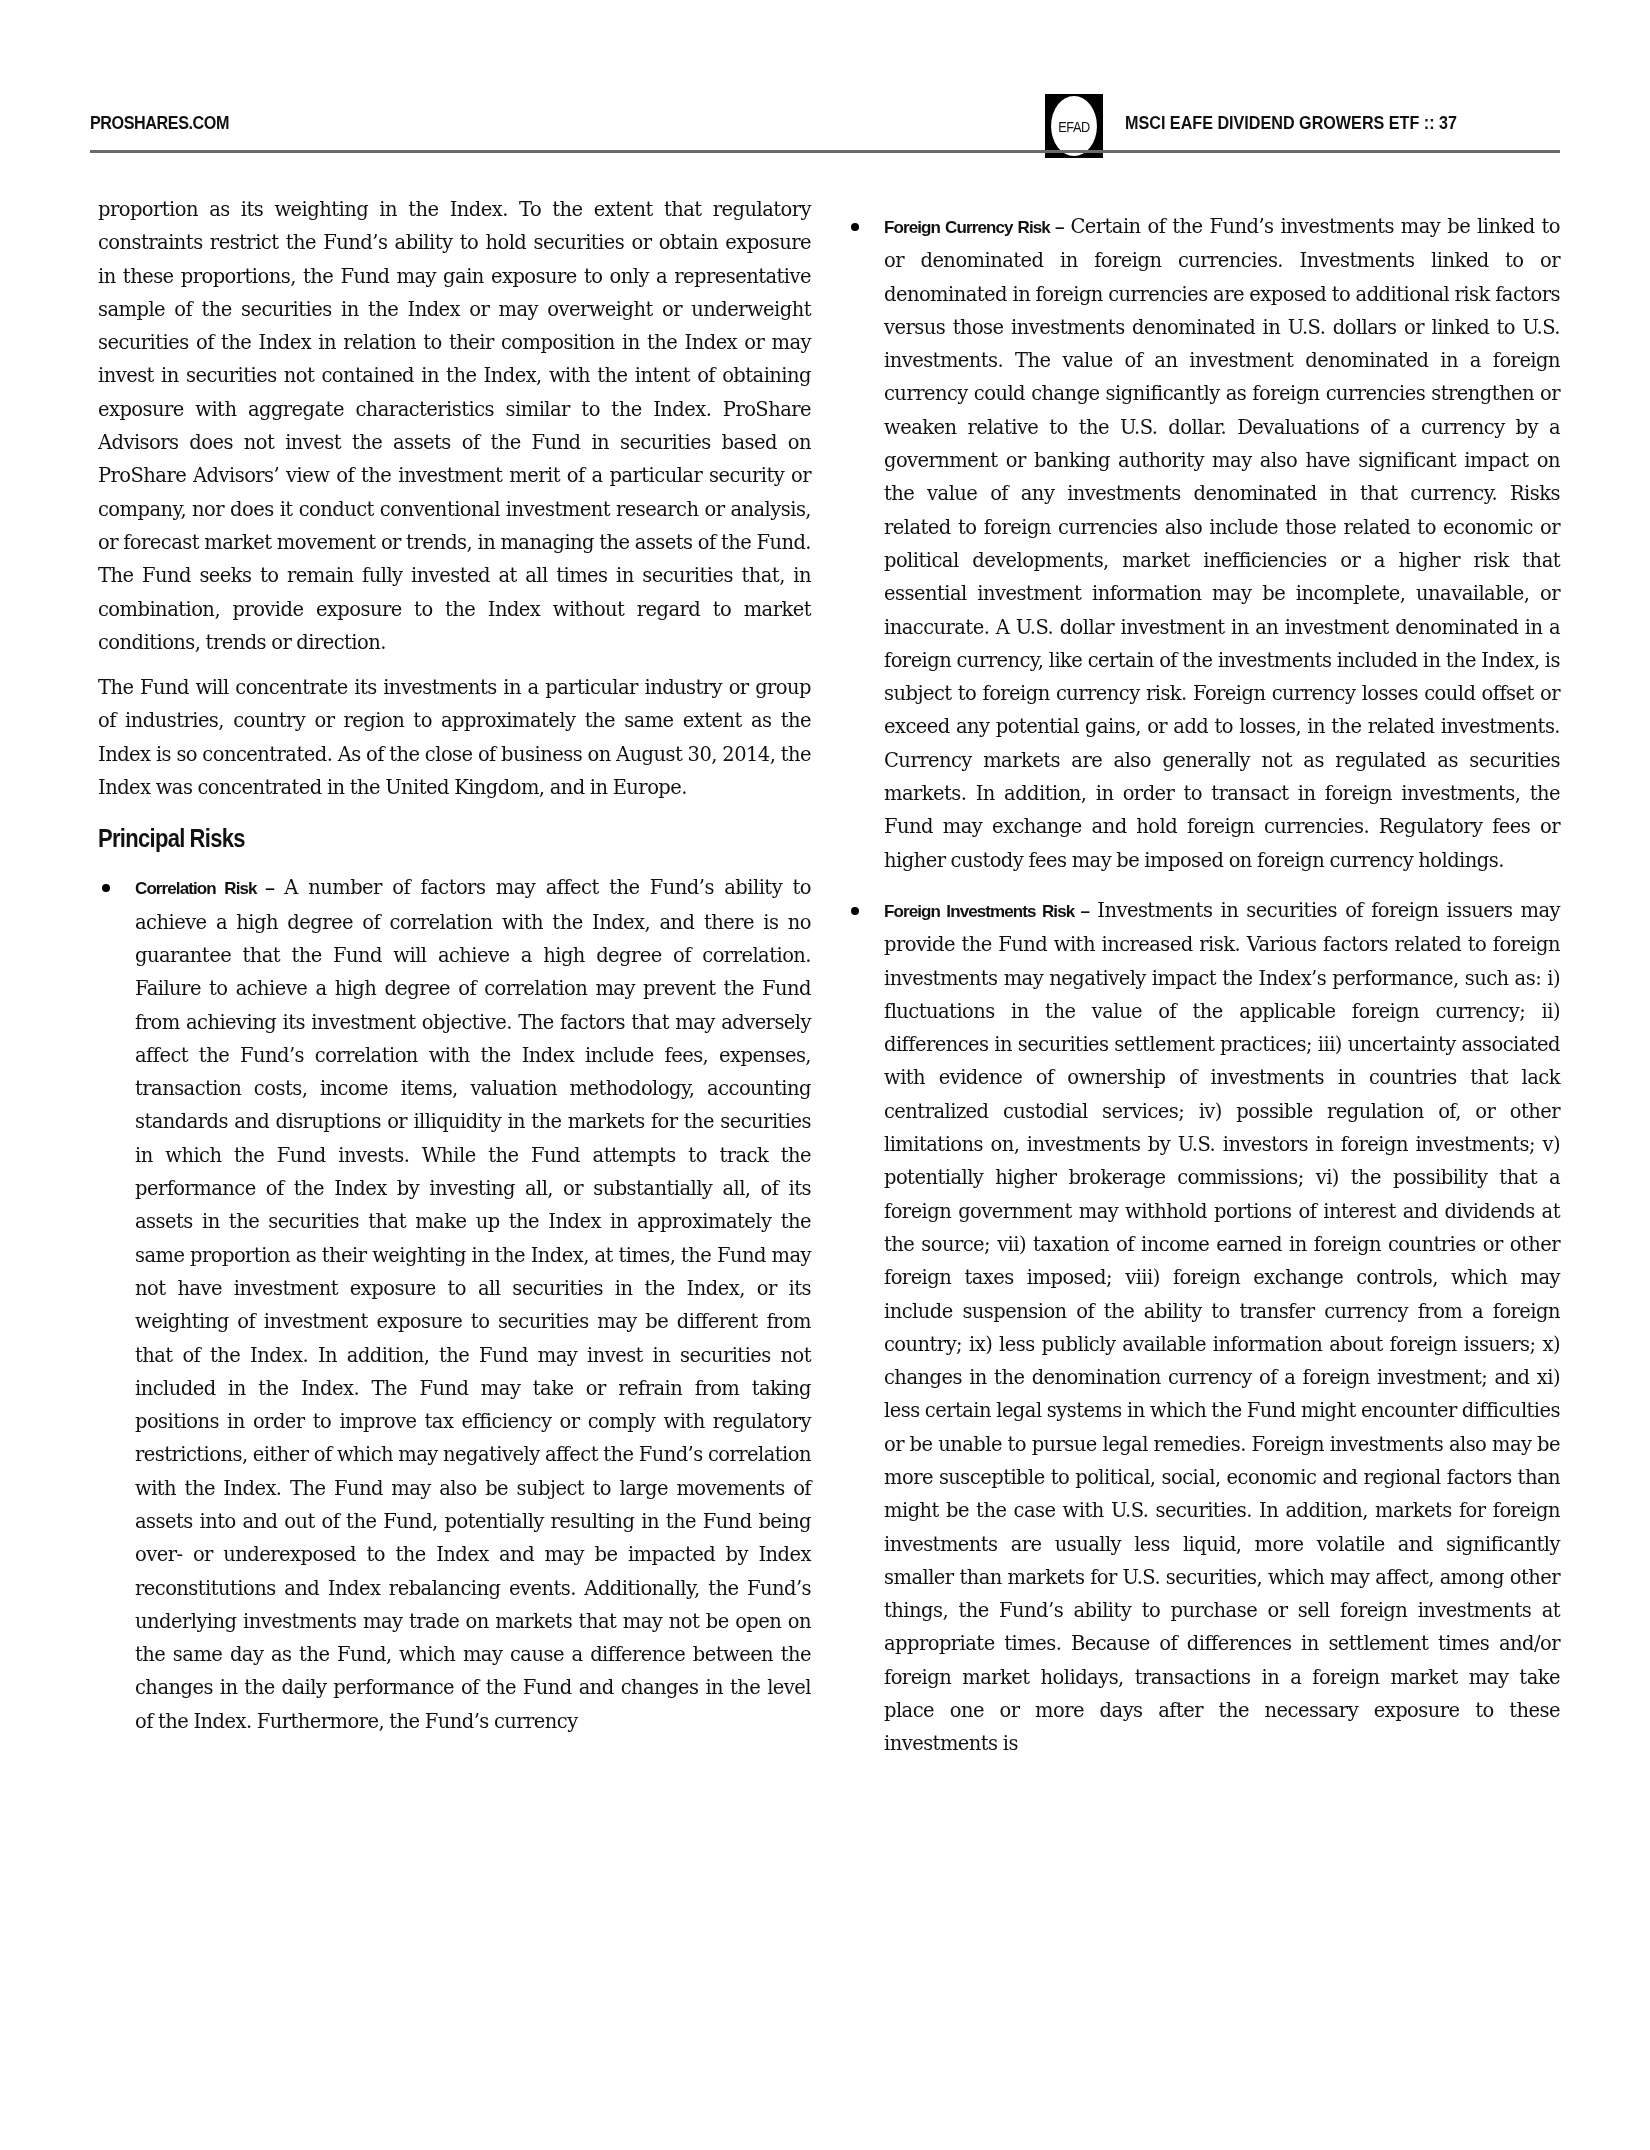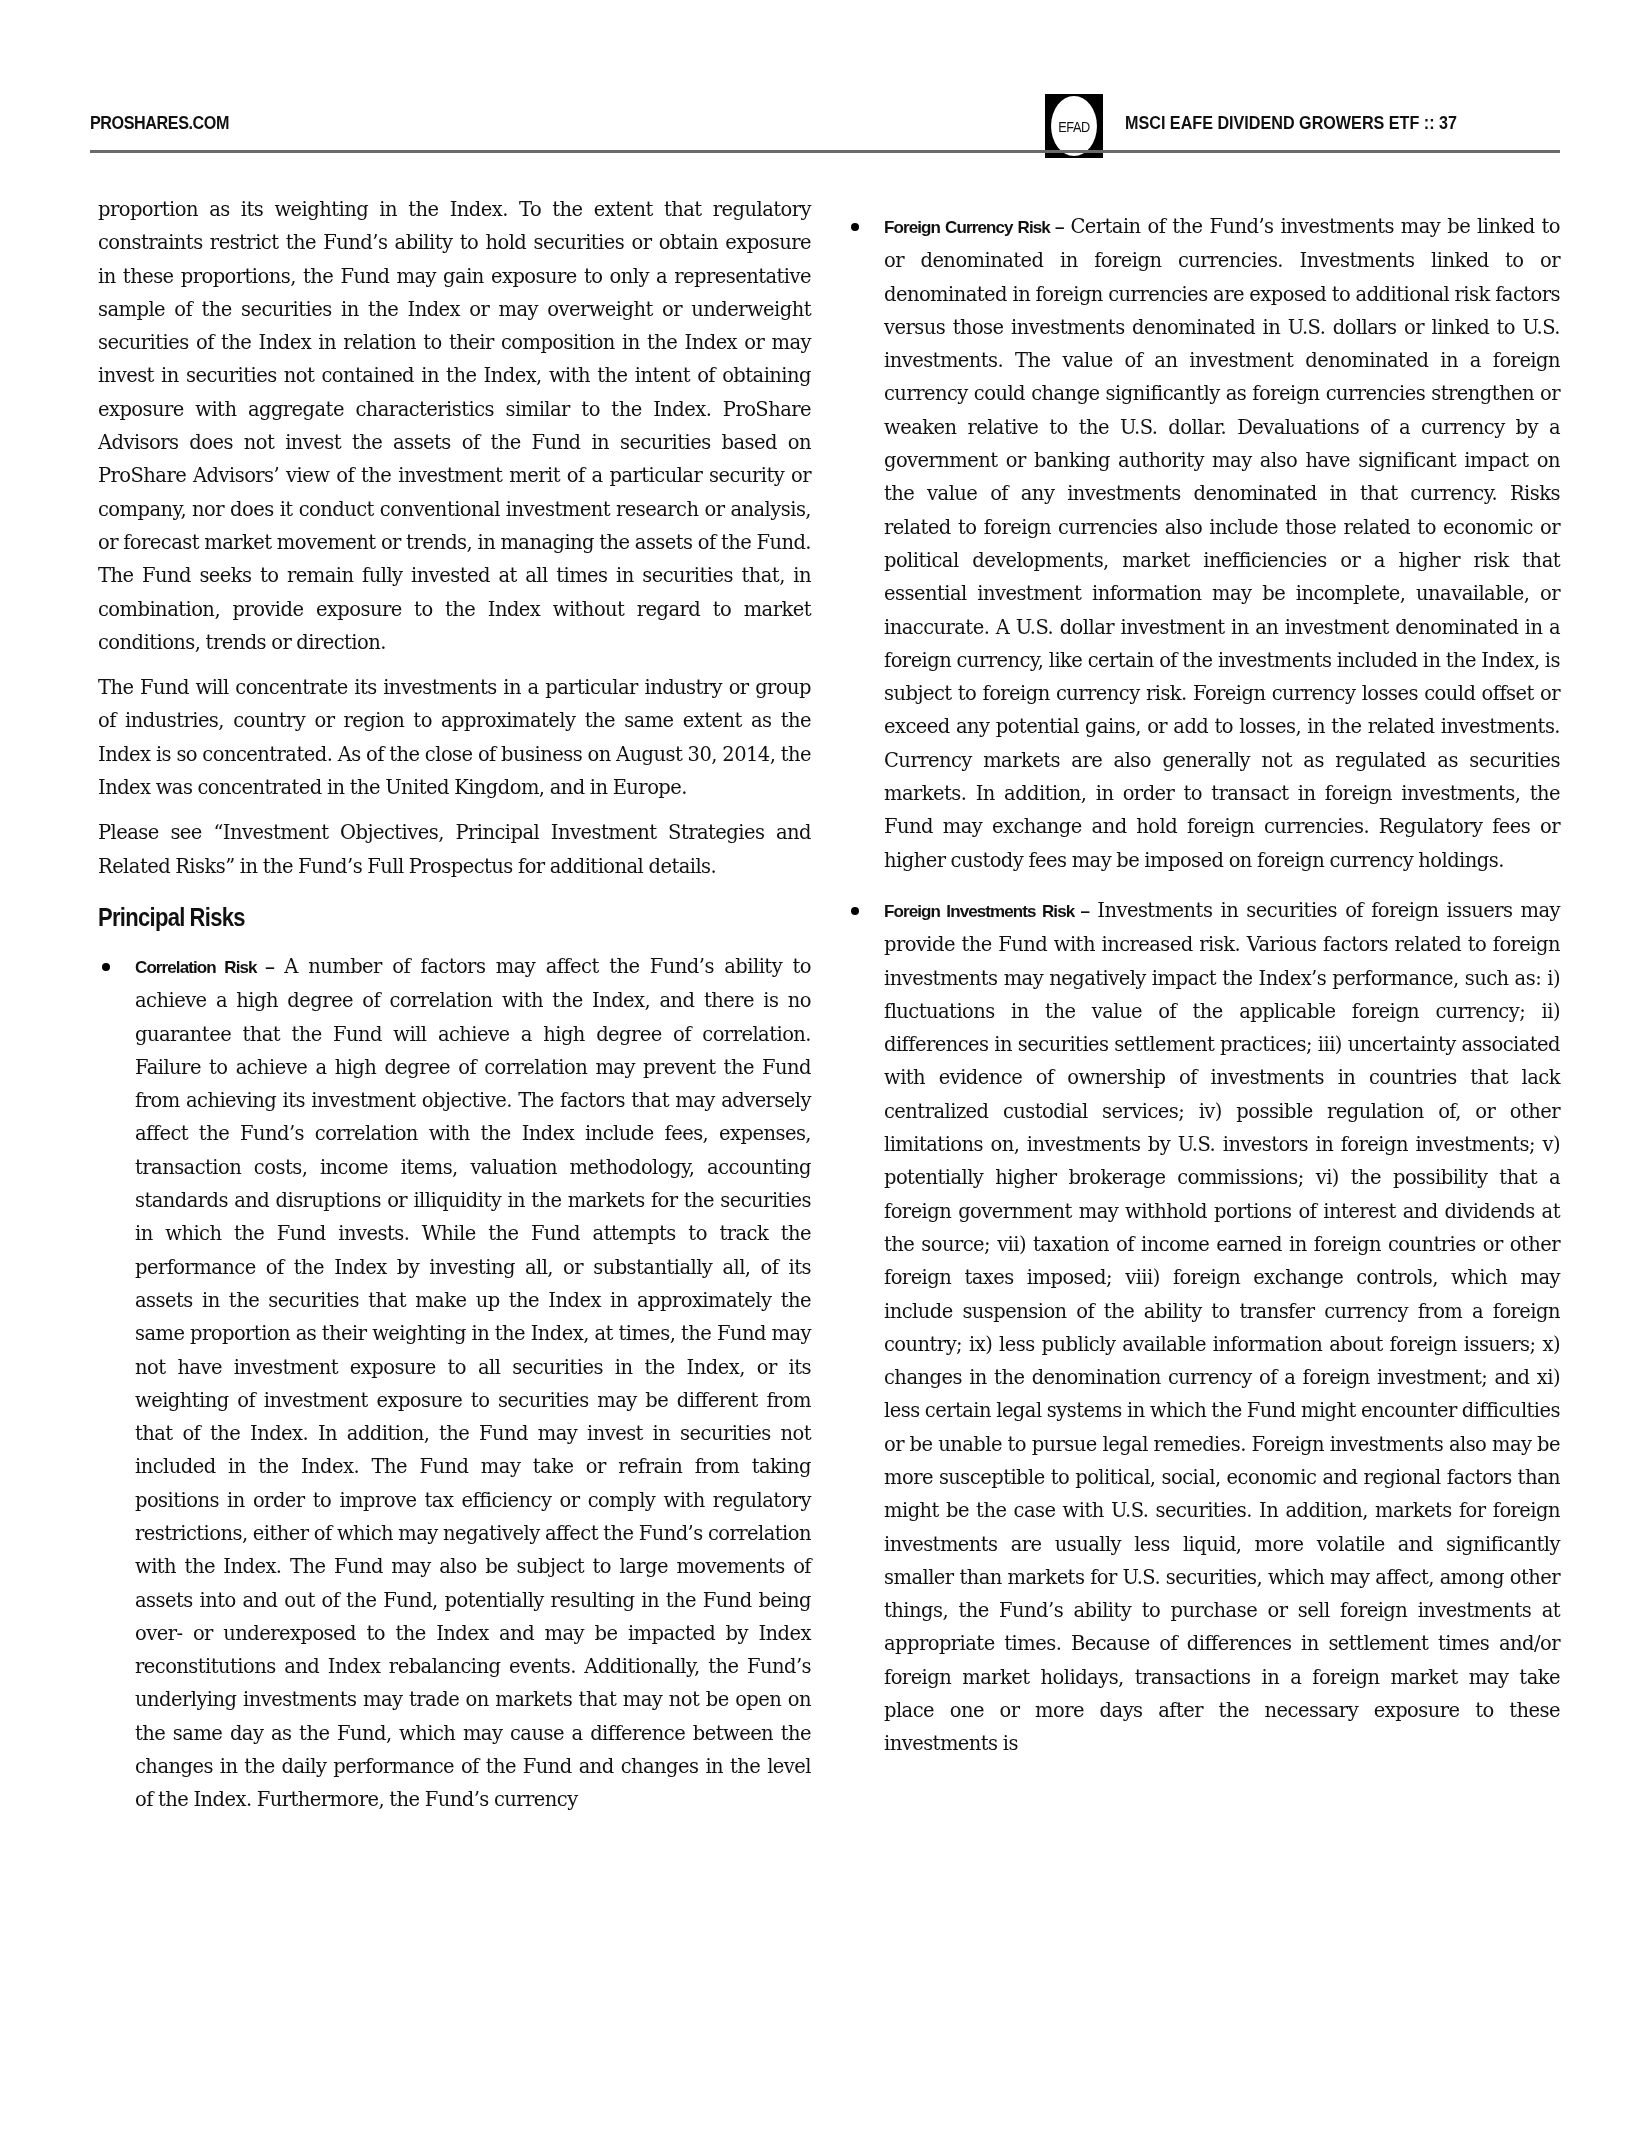--- a/index.html
+++ b/index.html
@@ -29,21 +29,20 @@
   <div class="logo">
     <div class="logo-circle">EFAD</div>
   </div>
   <div class="title">MSCI EAFE DIVIDEND GROWERS ETF :: 37</div>
 </div>
 <div class="rule"></div>
 
 <div class="col left">
   <p>proportion as its weighting in the Index. To the extent that regulatory constraints restrict the Fund’s ability to hold securities or obtain exposure in these proportions, the Fund may gain exposure to only a representative sample of the securities in the Index or may overweight or underweight securities of the Index in relation to their composition in the Index or may invest in securities not contained in the Index, with the intent of obtaining exposure with aggregate characteristics similar to the Index. ProShare Advisors does not invest the assets of the Fund in securities based on ProShare Advisors’ view of the investment merit of a particular security or company, nor does it conduct conventional investment research or analysis, or forecast market movement or trends, in managing the assets of the Fund. The Fund seeks to remain fully invested at all times in securities that, in combination, provide exposure to the Index without regard to market conditions, trends or direction.</p>
   <p>The Fund will concentrate its investments in a particular industry or group of industries, country or region to approximately the same extent as the Index is so concentrated. As of the close of business on August 30, 2014, the Index was concentrated in the United Kingdom, and in Europe.</p>
-  <p>Please see “Investment Objectives, Principal Investment Strategies and Related Risks” in the Fund’s Full Prospectus for additional details.</p>
   <h2>Principal Risks</h2>
   <div class="bullet">
     <span class="dot"></span><span class="rname">Correlation Risk –</span><span> A number of factors may affect the Fund’s ability to achieve a high degree of correlation with the Index, and there is no guarantee that the Fund will achieve a high degree of correlation. Failure to achieve a high degree of correlation may prevent the Fund from achieving its investment objective. The factors that may adversely affect the Fund’s correlation with the Index include fees, expenses, transaction costs, income items, valuation methodology, accounting standards and disruptions or illiquidity in the markets for the securities in which the Fund invests. While the Fund attempts to track the performance of the Index by investing all, or substantially all, of its assets in the securities that make up the Index in approximately the same proportion as their weighting in the Index, at times, the Fund may not have investment exposure to all securities in the Index, or its weighting of investment exposure to securities may be different from that of the Index. In addition, the Fund may invest in securities not included in the Index. The Fund may take or refrain from taking positions in order to improve tax efficiency or comply with regulatory restrictions, either of which may negatively affect the Fund’s correlation with the Index. The Fund may also be subject to large movements of assets into and out of the Fund, potentially resulting in the Fund being over- or underexposed to the Index and may be impacted by Index reconstitutions and Index rebalancing events. Additionally, the Fund’s underlying investments may trade on markets that may not be open on the same day as the Fund, which may cause a difference between the changes in the daily performance of the Fund and changes in the level of the Index. Furthermore, the Fund’s currency</span>
   </div>
 </div>
 
 <div class="col right">
   <div class="bullet">
     <span class="dot"></span><span class="rname">Foreign Currency Risk –</span><span> Certain of the Fund’s investments may be linked to or denominated in foreign currencies. Investments linked to or denominated in foreign currencies are exposed to additional risk factors versus those investments denominated in U.S. dollars or linked to U.S. investments. The value of an investment denominated in a foreign currency could change significantly as foreign currencies strengthen or weaken relative to the U.S. dollar. Devaluations of a currency by a government or banking authority may also have significant impact on the value of any investments denominated in that currency. Risks related to foreign currencies also include those related to economic or political developments, market inefficiencies or a higher risk that essential investment information may be incomplete, unavailable, or inaccurate. A U.S. dollar investment in an investment denominated in a foreign currency, like certain of the investments included in the Index, is subject to foreign currency risk. Foreign currency losses could offset or exceed any potential gains, or add to losses, in the related investments. Currency markets are also generally not as regulated as securities markets. In addition, in order to transact in foreign investments, the Fund may exchange and hold foreign currencies. Regulatory fees or higher custody fees may be imposed on foreign currency holdings.</span>
   </div>

